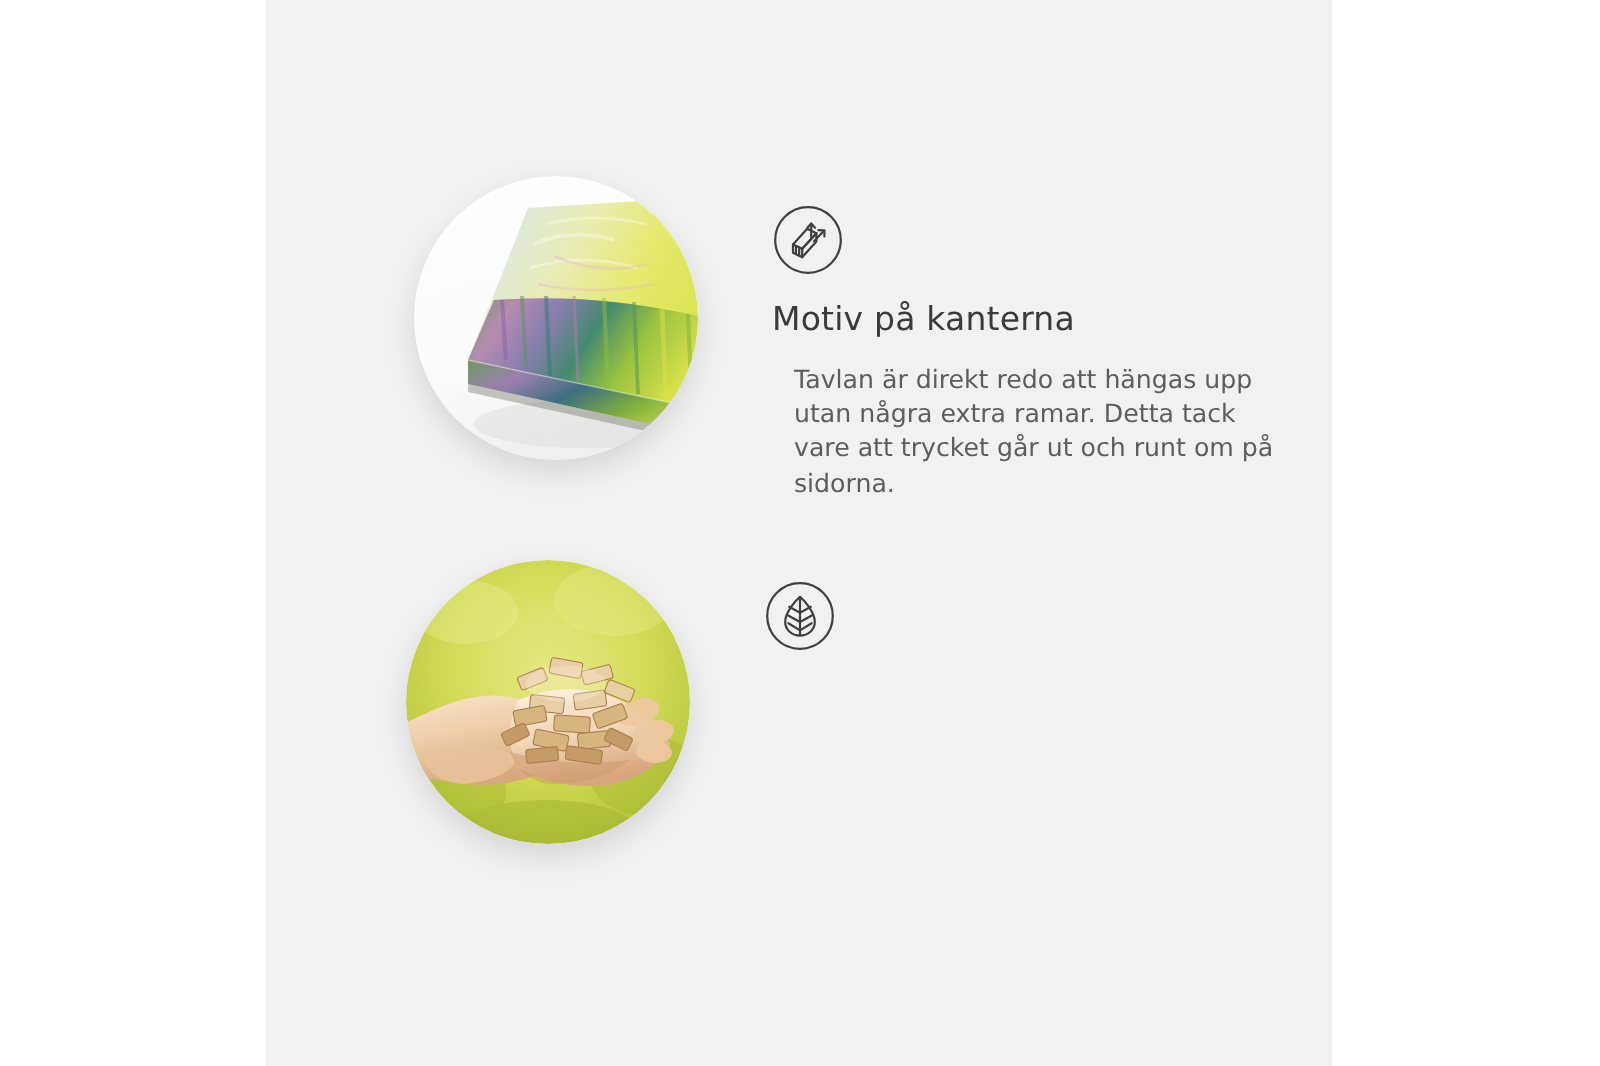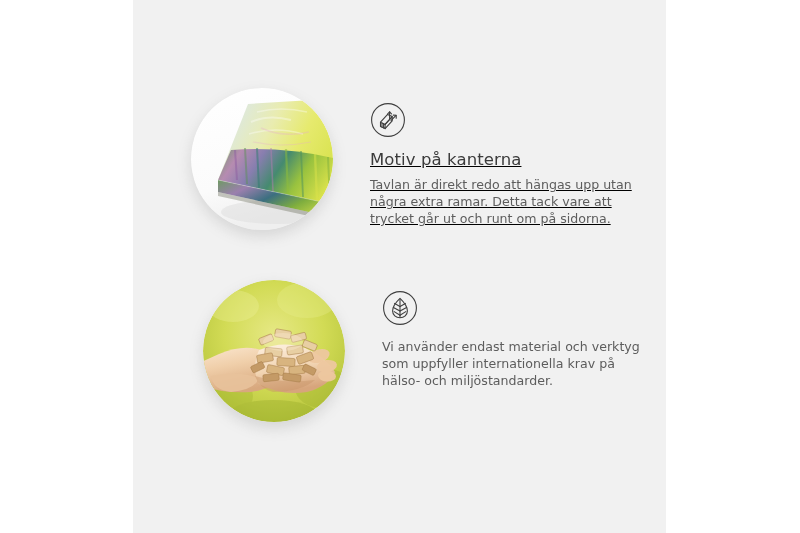--- a/index.html
+++ b/index.html
@@ -31,21 +31,21 @@
     height: 533px;
     background: #f1f1f1;
   }
 
   
   .feature {
     position: absolute;
     display: flex;
     align-items: flex-start;
   }
-  .feature-one { left: 186px; top: 80px; text-decoration: underline; }
+  .feature-one { left: 202px; top: 80px; }
   .feature-two { left: 198px; top: 272px; }
 
   
   .photo-wrap {
     position: relative;
     width: 150px;
     height: 150px;
     flex: 0 0 150px;
   }
   .photo {
@@ -81,21 +81,21 @@
     font-weight: 400;
     letter-spacing: 0.1px;
     margin: 0 0 6px 0;
     white-space: nowrap;
   }
   .feature-body {
     font-size: 12.6px;
     line-height: 17.2px;
     color: #5d5d5d;
     font-weight: 400;
-    margin: 0;
+    margin: 11px;
   }
   .feature-two .text-col { padding-top: 18px; }
 </style>
 </head>
 <body>
 
 <div class="page">
 
   <div class="panel"></div>
 
@@ -294,17 +294,16 @@
           <path d="M18 9.6 L18 27.4"></path>
 
           <path d="M18 16.4 L12.6 13.4"></path>
           <path d="M18 16.4 L23.4 13.4"></path>
           <path d="M18 21.0 L11.4 17.4"></path>
           <path d="M18 21.0 L24.6 17.4"></path>
           <path d="M18 25.2 L12.2 21.6"></path>
           <path d="M18 25.2 L23.8 21.6"></path>
         </svg>
       </span>
-      <p class="feature-body">Vi använder endast material och verktyg som uppfyller internationella krav på hälso- och miljöstandarder.</p>
     </div>
   </div>
 
 </div>
 
 </body></html>

